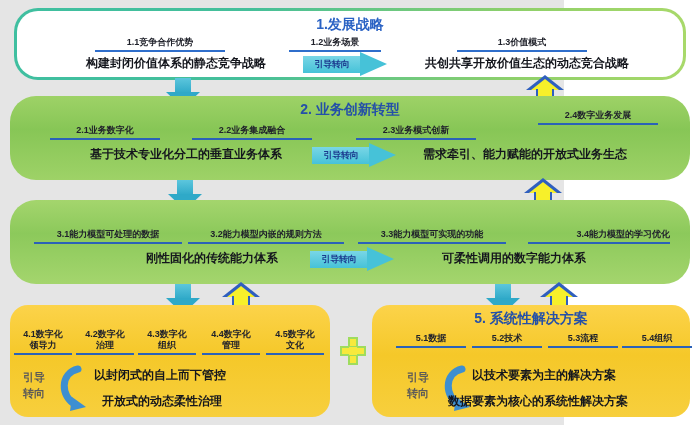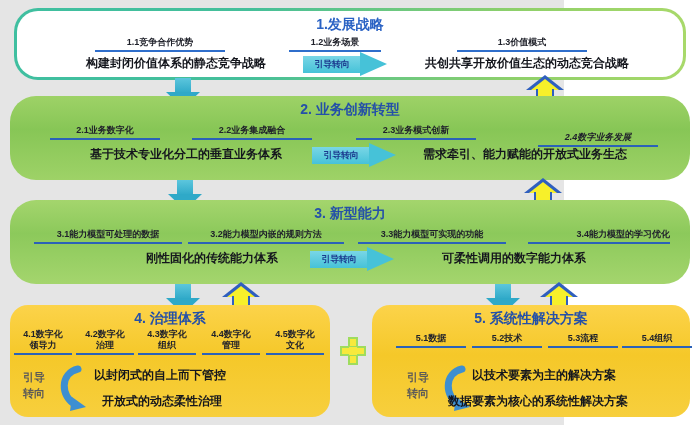--- a/index.html
+++ b/index.html
@@ -260,21 +260,21 @@
 
     <div class="sub" style="left:40px; top:29px; width:110px;">
       <span>2.1业务数字化</span><span class="ul"></span>
     </div>
     <div class="sub" style="left:182px; top:29px; width:120px;">
       <span>2.2业务集成融合</span><span class="ul"></span>
     </div>
     <div class="sub" style="left:346px; top:29px; width:120px;">
       <span>2.3业务模式创新</span><span class="ul"></span>
     </div>
-    <div class="sub" style="left:528px; top:36px; width:120px;font-style:italic;">
+    <div class="sub" style="left:528px; top:14px; width:120px;">
       <span>2.4数字业务发展</span><span class="ul"></span>
     </div>
 
     <div class="stmt center" style="left:62px; top:50px; width:228px;">基于技术专业化分工的垂直业务体系</div>
 
     <div class="guide-arrow" style="left:302px; top:51px;">
       <div class="ga-body"></div>
       <div class="ga-head"></div>
       <div class="ga-text">引导转向</div>
     </div>
@@ -286,21 +286,20 @@
     <div class="vbody"></div>
       <div class="vhead"></div>
   </div>
   <div class="vconn-up" style="left:524px; top:178px;">
     <div class="uhead"></div>
       <div class="uhead2"></div>
       <div class="ubody"></div>
   </div>
 
   <div class="band band-3">
-    <div class="band-title">3. 新型能力</div>
 
     <div class="sub" style="left:24px; top:29px; width:148px;">
       <span>3.1能力模型可处理的数据</span><span class="ul"></span>
     </div>
     <div class="sub" style="left:178px; top:29px; width:156px;">
       <span>3.2能力模型内嵌的规则方法</span><span class="ul"></span>
     </div>
     <div class="sub" style="left:348px; top:29px; width:148px;">
       <span>3.3能力模型可实现的功能</span><span class="ul"></span>
     </div>
@@ -333,21 +332,20 @@
     <div class="vbody"></div>
       <div class="vhead"></div>
   </div>
   <div class="vconn-up" style="left:540px; top:282px;">
     <div class="uhead"></div>
       <div class="uhead2"></div>
       <div class="ubody"></div>
   </div>
 
   <div class="band band-4">
-    <div class="band-title">4. 治理体系</div>
 
     <div class="sub wrap" style="left:4px; top:24px; width:58px;">
       <span>4.1数字化</span><br>
       <span>领导力</span><span class="ul"></span>
     </div>
     <div class="sub wrap" style="left:66px; top:24px; width:58px;">
       <span>4.2数字化</span><br>
       <span>治理</span><span class="ul"></span>
     </div>
     <div class="sub wrap" style="left:128px; top:24px; width:58px;">

